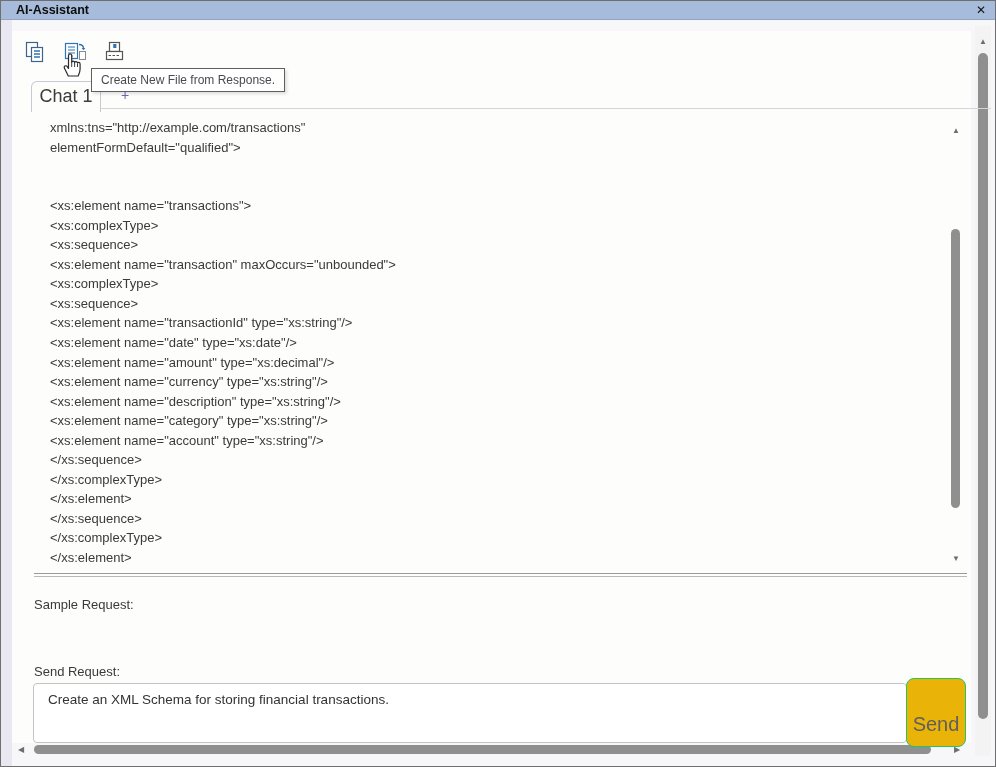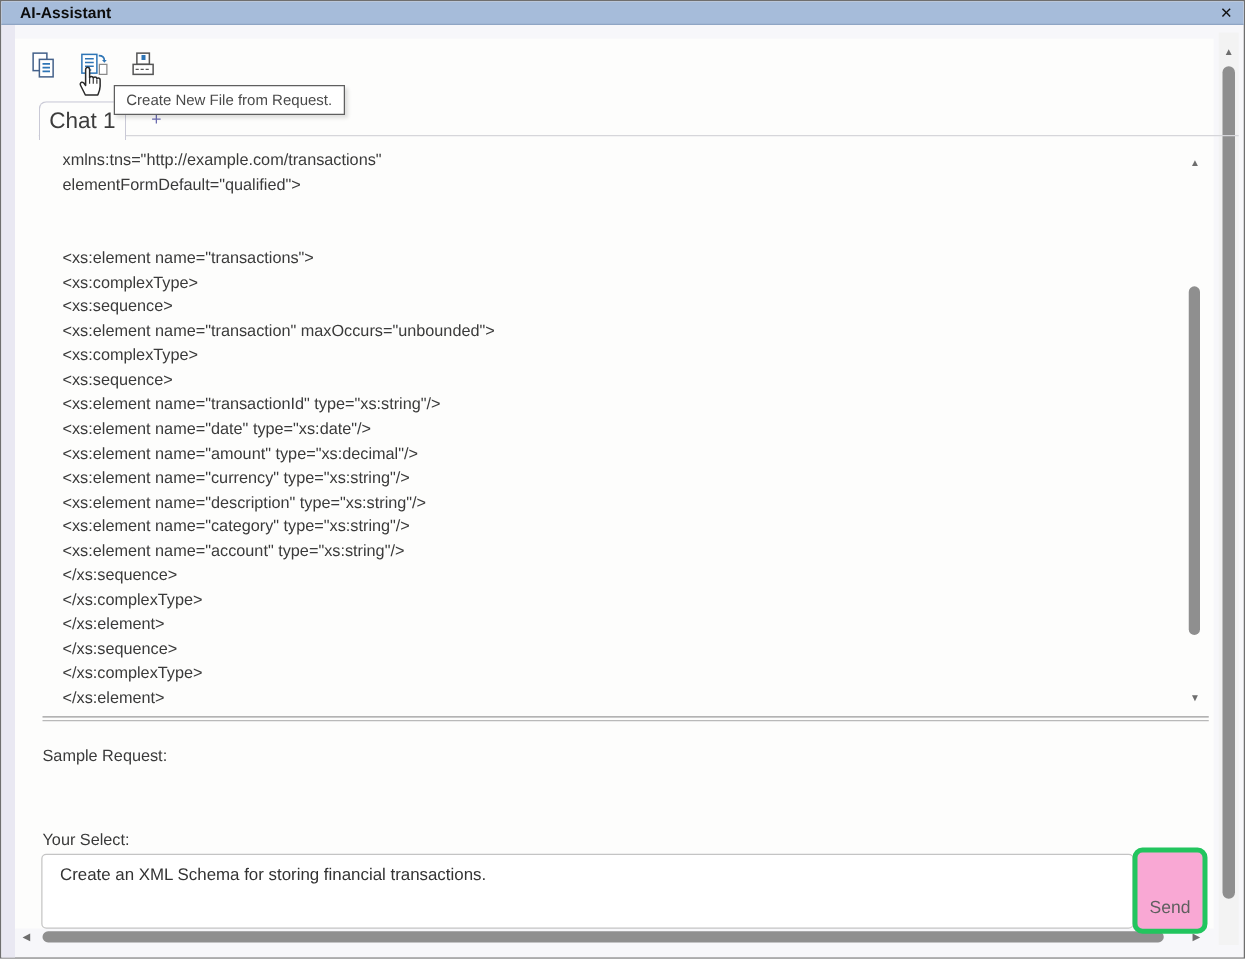--- a/index.html
+++ b/index.html
@@ -74,23 +74,23 @@
   .select-chevron { position:absolute; right:10px; top:6px; }
 
   .request-textarea {
     position:absolute; left:32px; top:682px; width:874px; height:60px;
     background:#fff; border:1px solid #c4c4c4; border-radius:4px;
     font-family:"Liberation Sans","DejaVu Sans",sans-serif;
     font-size:13.5px; color:#333; padding:8px 14px; resize:none; outline:none; z-index:1;
   }
   .send-btn {
     position:absolute; left:905px; top:677px; width:60px; height:69px;
-    background:#f9a8d4; border:4px solid #22c55e; border-radius:8px; z-index:2;
+    background:#eab308; border:1px solid #22c55e; border-radius:8px; z-index:2;
     font-family:"Liberation Sans","DejaVu Sans",sans-serif;
-    font-size:14px; color:#5f5f5f; cursor:pointer;
+    font-size:20px; color:#5f5f5f; cursor:pointer;
     display:flex; align-items:flex-end; justify-content:center; padding-bottom:10px;
   }
 
   .hscroll-track { position:absolute; left:12px; top:742px; width:958px; height:13px; background:#f7f7fa; }
   #h-left  { left:14px; top:744px; }
   #h-right { left:950px; top:744px; }
   #h-thumb { left:33px; top:744px; width:897px; height:9px; }
 
   .tooltip {
     position:absolute; left:90px; top:67px; height:24px; z-index:10;
@@ -174,36 +174,36 @@
 
   <div class="inner-vscroll-track"></div>
   <div class="scroll-arrow" id="inner-up">▲</div>
   <div class="v-thumb" id="inner-thumb"></div>
   <div class="scroll-arrow" id="inner-down">▼</div>
 
   <div class="divider"></div>
 
   <div class="field-label" id="label-sample">Sample Request:</div>
 
-  <div class="field-label" id="label-request">Your Select:</div>
+  <div class="field-label" id="label-request">Send Request:</div>
   <textarea class="request-textarea" spellcheck="false" style="">Create an XML Schema for storing financial transactions.</textarea>
   <button class="send-btn">
     <span>Send</span>
   </button>
 
   <div class="hscroll-track"></div>
   <div class="scroll-arrow" id="h-left">◀</div>
   <div class="h-thumb" id="h-thumb"></div>
   <div class="scroll-arrow" id="h-right">▶</div>
 
   <div class="outer-vscroll-track"></div>
   <div class="scroll-arrow" id="outer-up">▲</div>
   <div class="v-thumb" id="outer-thumb"></div>
 
-  <div class="tooltip">Create New File from Request.</div>
+  <div class="tooltip">Create New File from Response.</div>
   <div class="cursor-hand">
     <svg width="24" height="27" viewBox="0 0 24 27">
       <path d="M9.3 25 L5.6 17.6 C4.8 16.2 5.3 15.1 6.3 14.8 C7.1 14.6 7.9 15 8.4 15.8 L9.5 17.4 L9.5 4.7 C9.5 3.6 10.2 2.8 11.1 2.8 C12 2.8 12.7 3.6 12.7 4.7 L12.7 11.4 C12.8 10.7 13.4 10.2 14.1 10.2 C14.9 10.2 15.5 10.8 15.6 11.6 C15.8 11 16.4 10.6 17 10.6 C17.8 10.6 18.4 11.2 18.5 12 C18.7 11.6 19.1 11.3 19.6 11.3 C20.5 11.3 21.1 12 21.1 13 L21.1 17.9 C21.1 20.4 20.3 22.2 19.2 25 Z" fill="#fff" stroke="#2a2a2a" stroke-width="1.2" stroke-linejoin="round"></path>
       <path d="M12.7 11.5 L12.7 16 M15.6 12 L15.6 16 M18.5 12.5 L18.5 16" stroke="#2a2a2a" stroke-width="0.9" fill="none"></path>
     </svg>
   </div>
 
 </div>
 
 </body></html>

